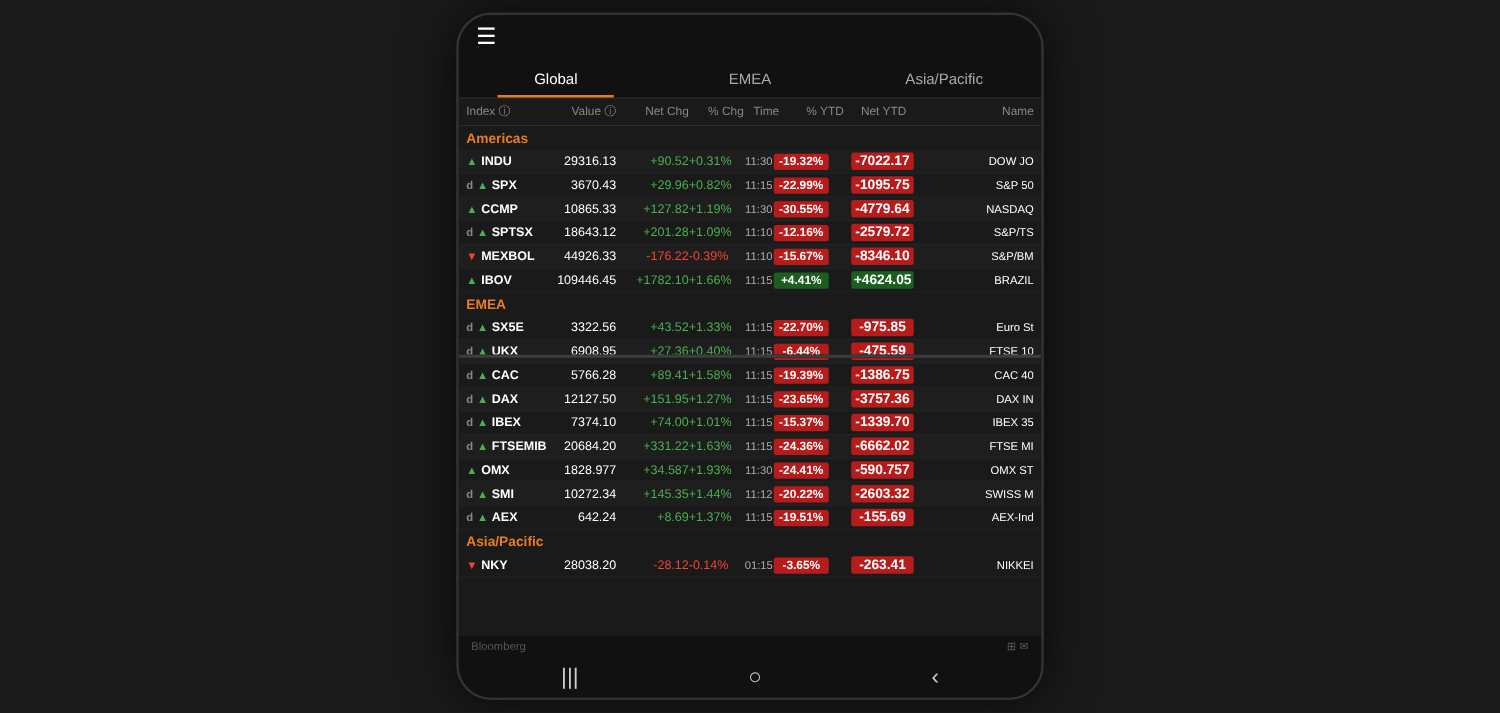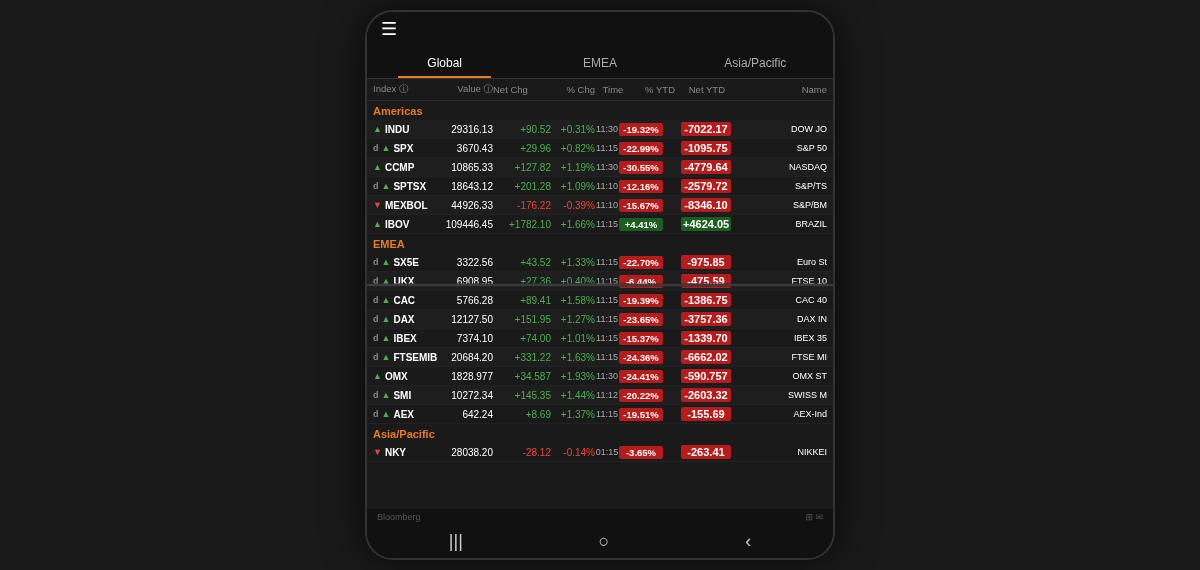--- a/index.html
+++ b/index.html
@@ -90,21 +90,21 @@
       align-items: center;
       padding: 4px 6px;
       background: #1a1a1a;
       font-size: 9.5px;
       color: #888;
       border-bottom: 1px solid #2a2a2a;
       flex-shrink: 0;
     }
     .col-index { width: 52px; }
     .col-value { width: 68px; text-align: right; }
-    .col-netchg { width: 58px; text-align: left; }
+    .col-netchg { width: 58px; text-align: right; }
     .col-pctchg { width: 44px; text-align: right; }
     .col-time { width: 36px; text-align: center; }
     .col-ytd { width: 44px; text-align: right; }
     .col-netytd { width: 50px; text-align: right; }
     .col-name { flex: 1; text-align: right; }
     
     .table-area {
       flex: 1;
       overflow: hidden;
       background: #1a1a1a;
@@ -136,21 +136,21 @@
       gap: 3px;
     }
     .arrow-up { color: #4caf50; font-size: 9px; }
     .arrow-down { color: #f44336; font-size: 9px; }
     .d-badge {
       color: #888;
       font-size: 9px;
     }
     .cell-value { width: 68px; text-align: right; color: #fff; font-size: 10px; }
     .cell-netchg { width: 58px; text-align: right; font-size: 10px; }
-    .cell-pctchg { width: 44px; text-align: right; font-size: 10px; }
+    .cell-pctchg { width: 44px; font-size: 10px; }
     .cell-time { width: 24px; text-align: center; color: #aaa; font-size: 9px; }
     .cell-ytd {
       width: 44px;
       text-align: center;
       font-size: 9.5px;
       font-weight: 600;
       border-radius: 2px;
       padding: 1px 2px;
     }
     .cell-netytd {

